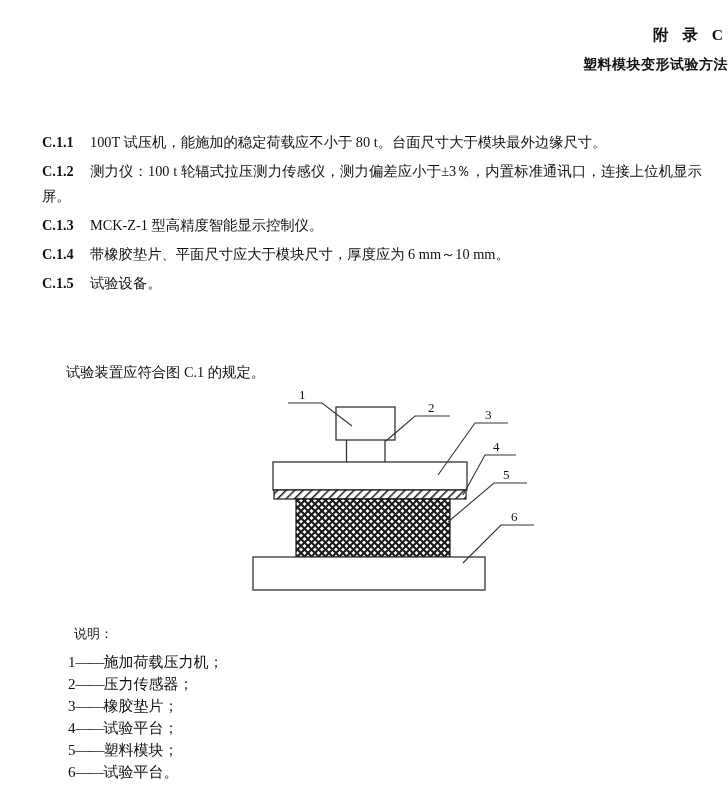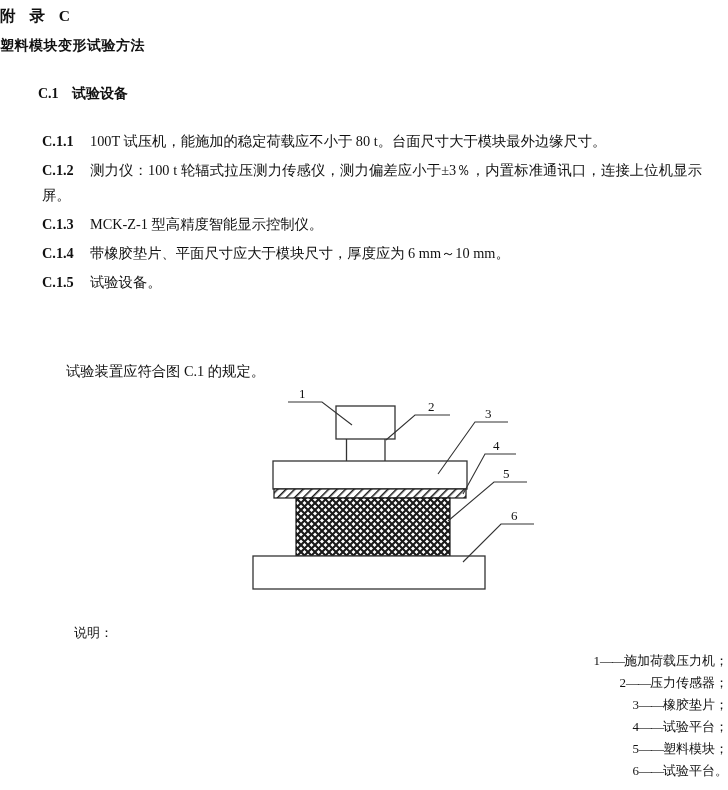--- a/index.html
+++ b/index.html
@@ -11,22 +11,22 @@
     width: 728px;
     height: 790px;
     position: relative;
     font-family: "Liberation Serif", "DejaVu Serif", serif;
     color: #111111;
     overflow: hidden;
   }
 
   
   .doc-header {
-    text-align: left;
-    padding-top: 6px;
+    text-align: right;
+    padding-top: 25px;
   }
   .appendix-title {
     font-family: "Liberation Serif", "DejaVu Serif", serif;
     font-weight: bold;
     font-size: 15.5px;
     letter-spacing: 5px;
     margin: 0;
   }
   .appendix-kind {
     font-size: 14px;
@@ -91,48 +91,44 @@
   .legend {
     padding-left: 68px;
     padding-top: 4px;
   }
   .legend-title {
     font-size: 13px;
     line-height: 22px;
     margin: 6px;
   }
   .legend-item {
-    font-size: 13px;
+    font-size: 15px;
     line-height: 22px;
     margin: 0;
     white-space: nowrap;
-    text-align: right;
   }
   .legend-item .lg-num {
     font-family: "Liberation Serif", "DejaVu Serif", serif;
   }
   .legend-item .lg-dash {
     letter-spacing: -1px;
   }
 </style>
 </head>
 <body>
 
 <div class="doc-header">
   <p class="appendix-title">附 录 C</p>
   <p class="appendix-subject">塑料模块变形试验方法</p>
 </div>
 
 <div class="sp-30"></div>
 
 <div class="content">
 
-  <p class="section-head">
-    <span class="sec-num">C.1</span><span>试验设备</span>
-  </p>
 
   <div class="sp-22"></div>
 
   <p class="clause">
     <span class="cl-num">C.1.1</span><span>100T 试压机，能施加的稳定荷载应不小于 80 t。台面尺寸大于模块最外边缘尺寸。</span>
   </p>
 
   <p class="clause">
     <span class="cl-num">C.1.2</span><span>测力仪：100 t 轮辐式拉压测力传感仪，测力偏差应小于±3％，内置标准通讯口，连接上位机显示屏。</span>
   </p>

